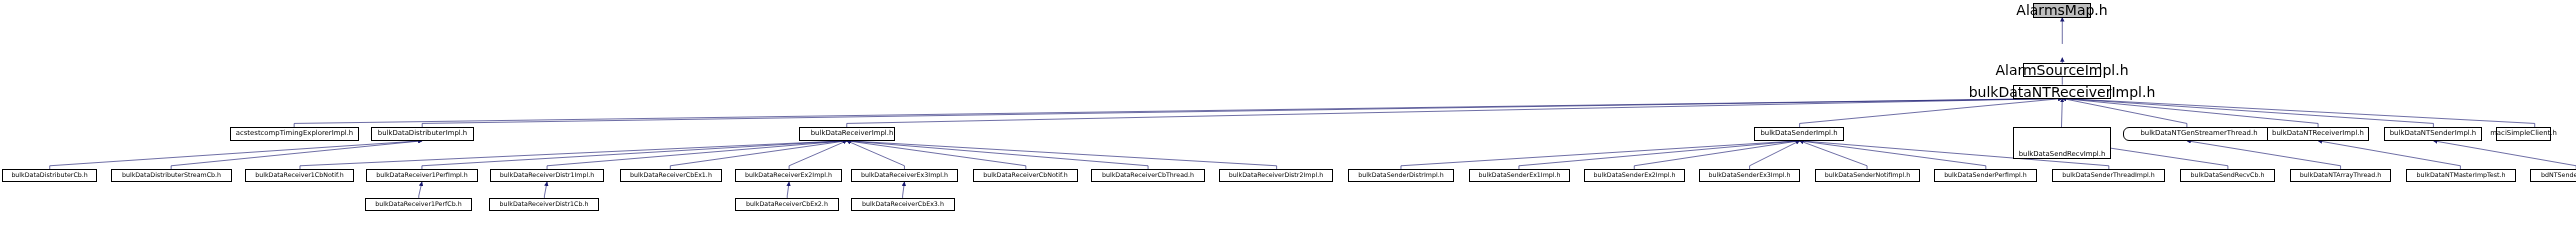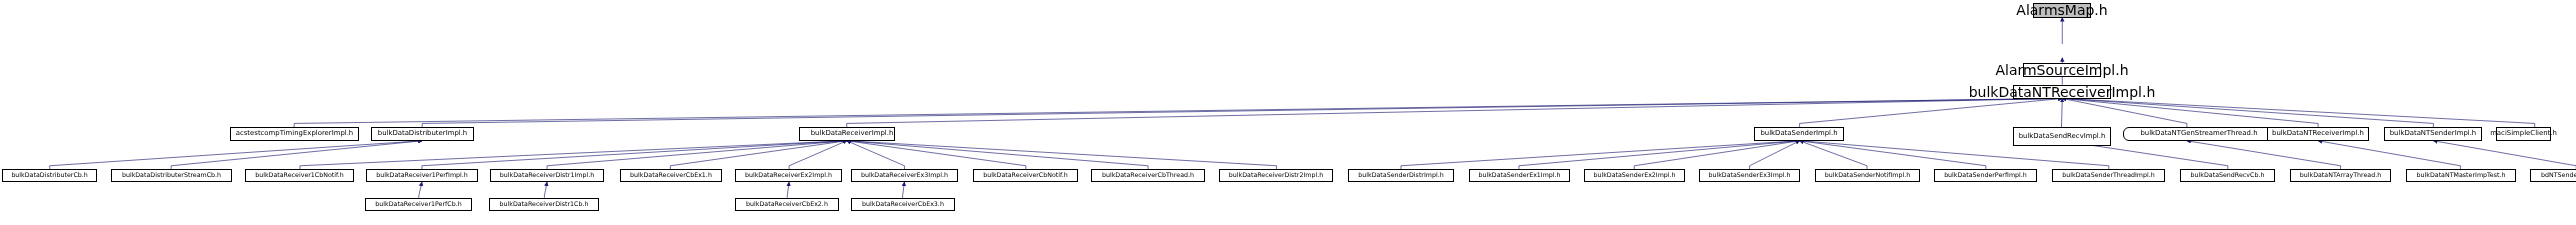--- a/index.html
+++ b/index.html
@@ -90,21 +90,21 @@
       </div>
       <div class="node lvl-b" style="left: 371px; top: 127px; width: 103px; height: 13.8px;">
         <span>bulkDataDistributerImpl.h</span>
       </div>
       <div class="node lvl-b" style="left: 799px; top: 127px; width: 96px; height: 13.8px; padding-left: 10px;">
         <span>bulkDataReceiverImpl.h</span>
       </div>
       <div class="node lvl-b" style="left: 1754px; top: 127px; width: 90px; height: 13.8px;">
         <span>bulkDataSenderImpl.h</span>
       </div>
-      <div class="node lvl-b" style="left: 2013px; top: 127px; width: 98px; height: 19px;">
+      <div class="node lvl-b" style="left: 2013px; top: 127px; width: 98px; height: 32px; align-items: flex-end;">
         <span>bulkDataSendRecvImpl.h</span>
       </div>
       <div class="node lvl-b" style="left: 2123px; top: 127px; width: 152px; height: 13.8px; border-radius: 6px;">
         <span>bulkDataNTGenStreamerThread.h</span>
       </div>
       <div class="node lvl-b" style="left: 2267px; top: 127px; width: 102px; height: 13.8px;">
         <span>bulkDataNTReceiverImpl.h</span>
       </div>
       <div class="node lvl-b" style="left: 2384px; top: 127px; width: 98px; height: 13.8px;">
         <span>bulkDataNTSenderImpl.h</span>

